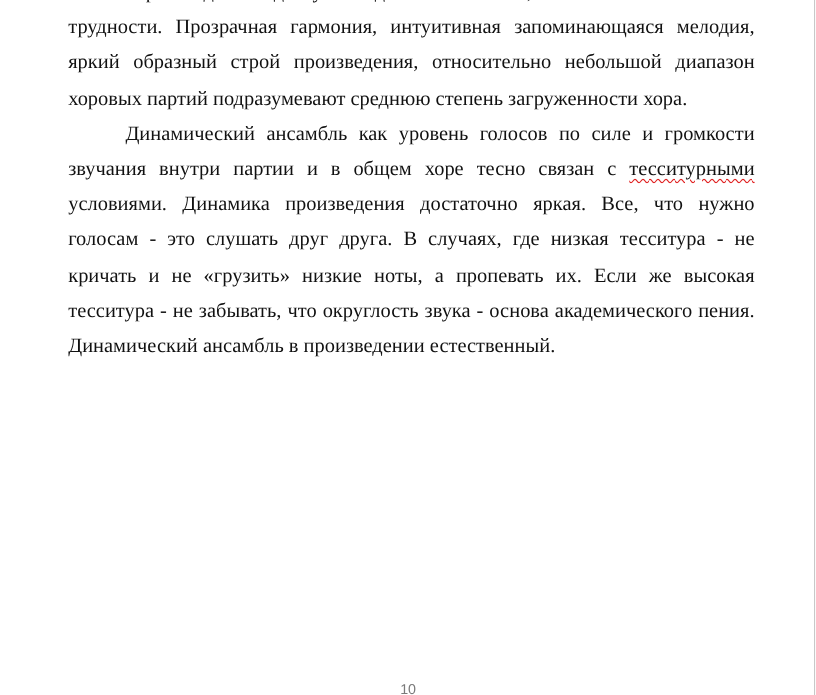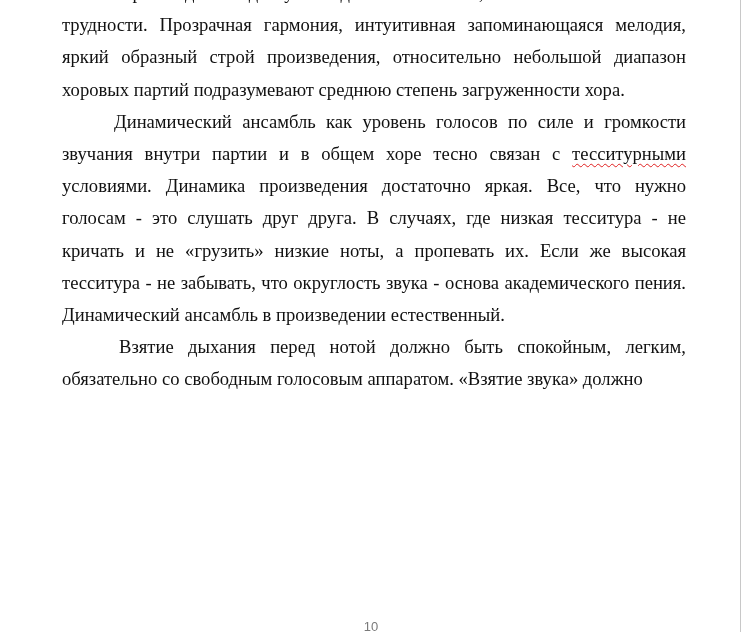--- a/index.html
+++ b/index.html
@@ -61,18 +61,15 @@
 <body>
 
 <div class="page">
   <div class="text-body">
     <p class="para">
       <span>Произведение доступно для исполнения, не вызывает особой трудности. Прозрачная гармония, интуитивная запоминающаяся мелодия, яркий образный строй произведения, относительно небольшой диапазон хоровых партий подразумевают среднюю степень загруженности хора.</span>
     </p>
     <p class="para indent-small">
       <span>Динамический ансамбль как уровень голосов по силе и громкости звучания внутри партии и в общем хоре тесно связан с </span><span class="spell-error">тесситурными</span><span> условиями. Динамика произведения достаточно яркая. Все, что нужно голосам - это слушать друг друга. В случаях, где низкая тесситура - не кричать и не «грузить» низкие ноты, а пропевать их. Если же высокая тесситура - не забывать, что округлость звука - основа академического пения. Динамический ансамбль в произведении естественный.</span>
     </p>
-    <p class="para">
-      <span>Взятие дыхания перед нотой должно быть спокойным, легким, обязательно со свободным голосовым аппаратом. «Взятие звука» должно</span>
-    </p>
   </div>
   <div class="page-number">10</div>
 </div>
 
 </body></html>

